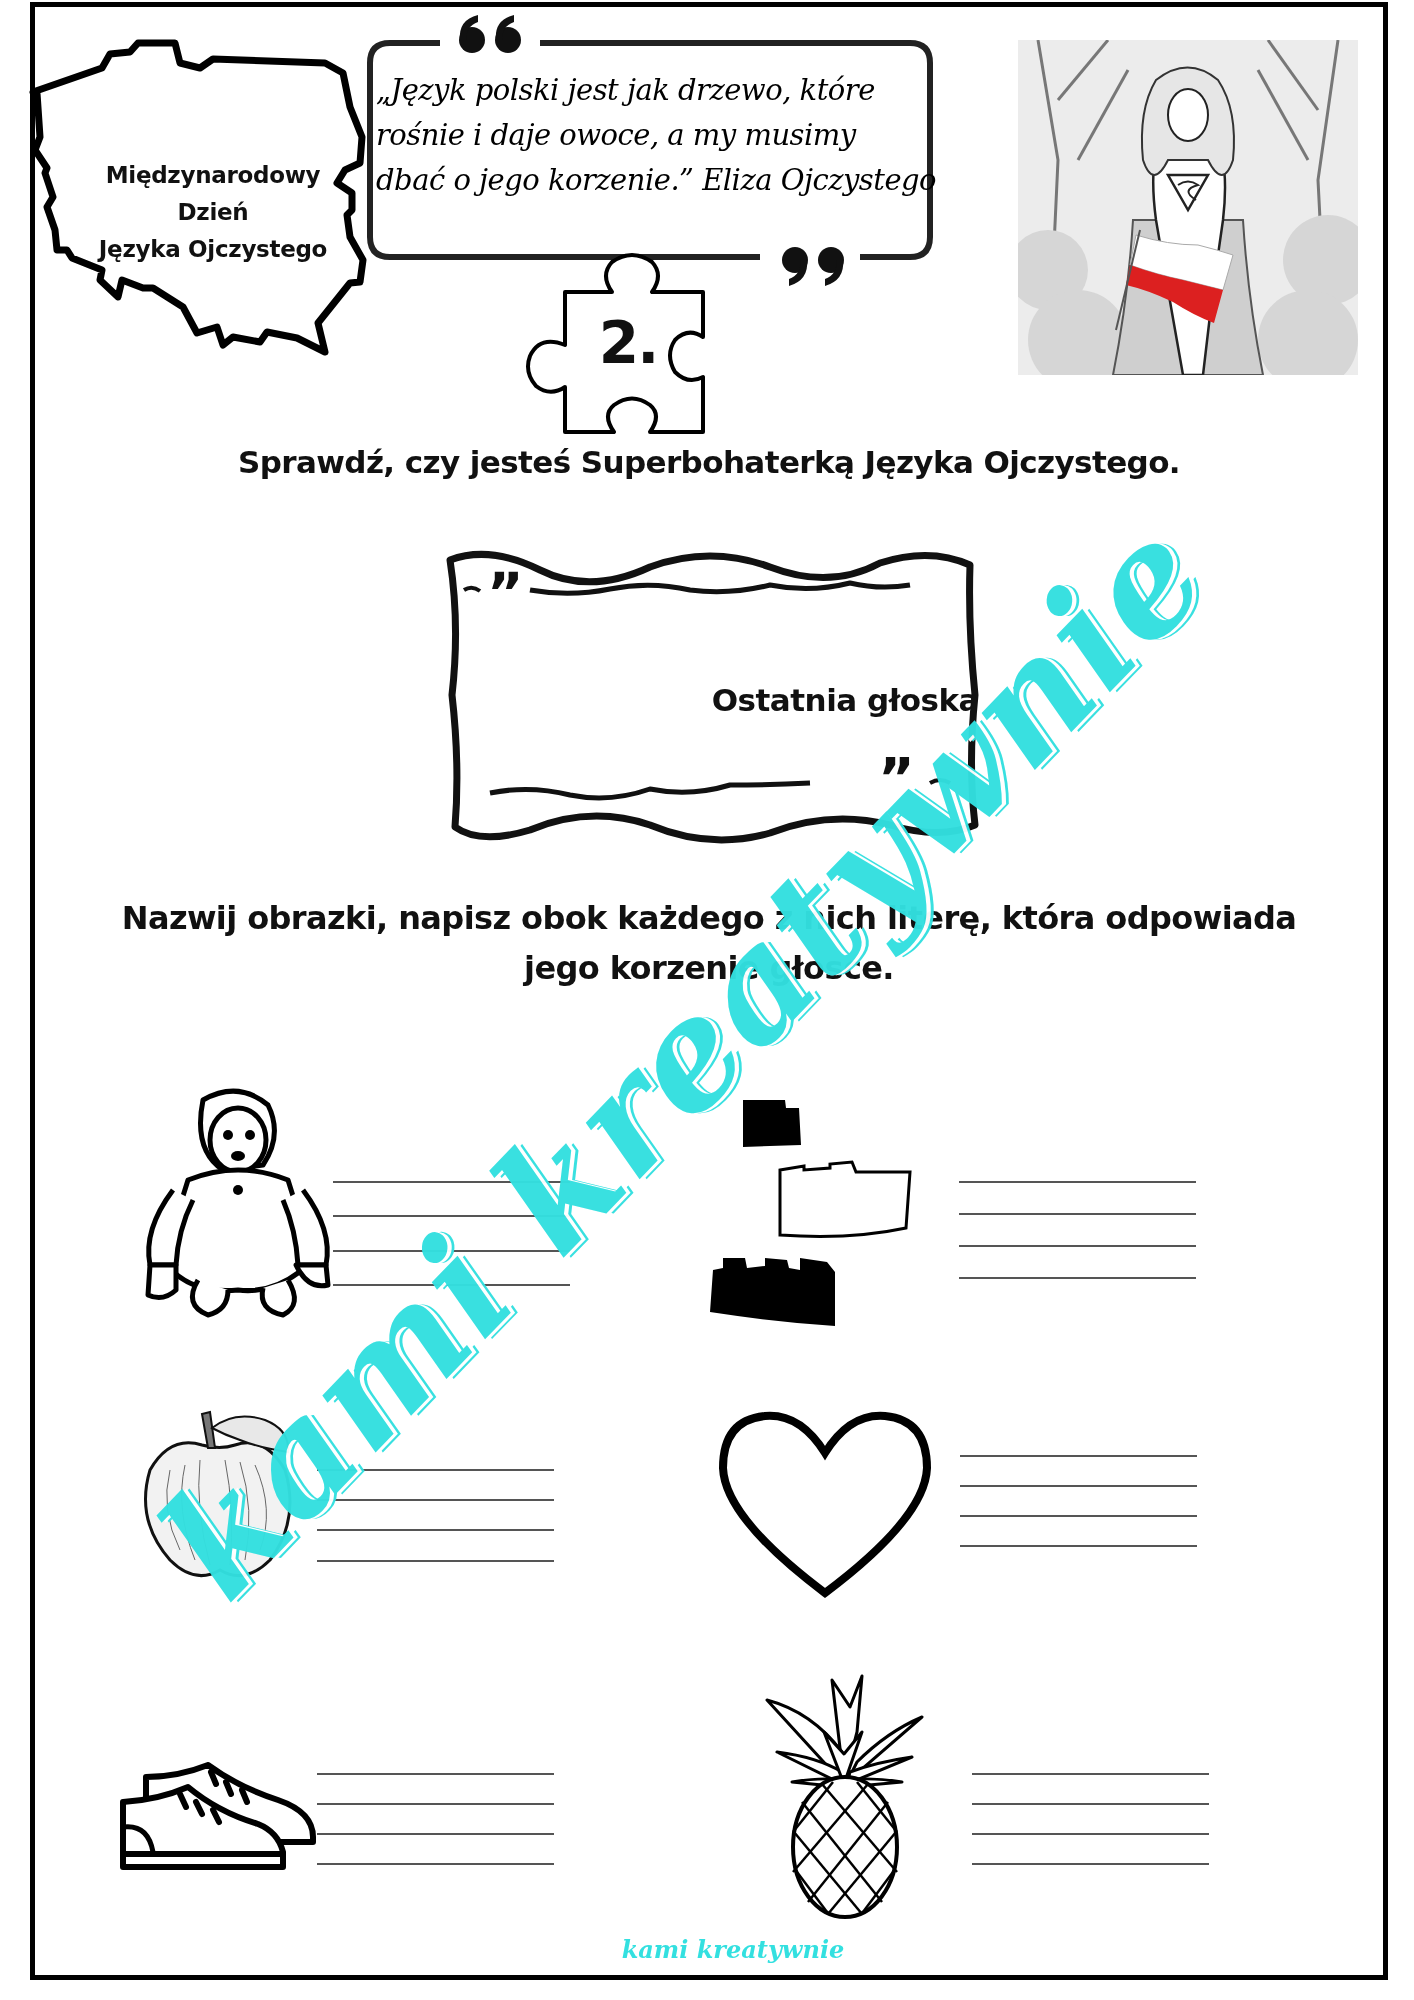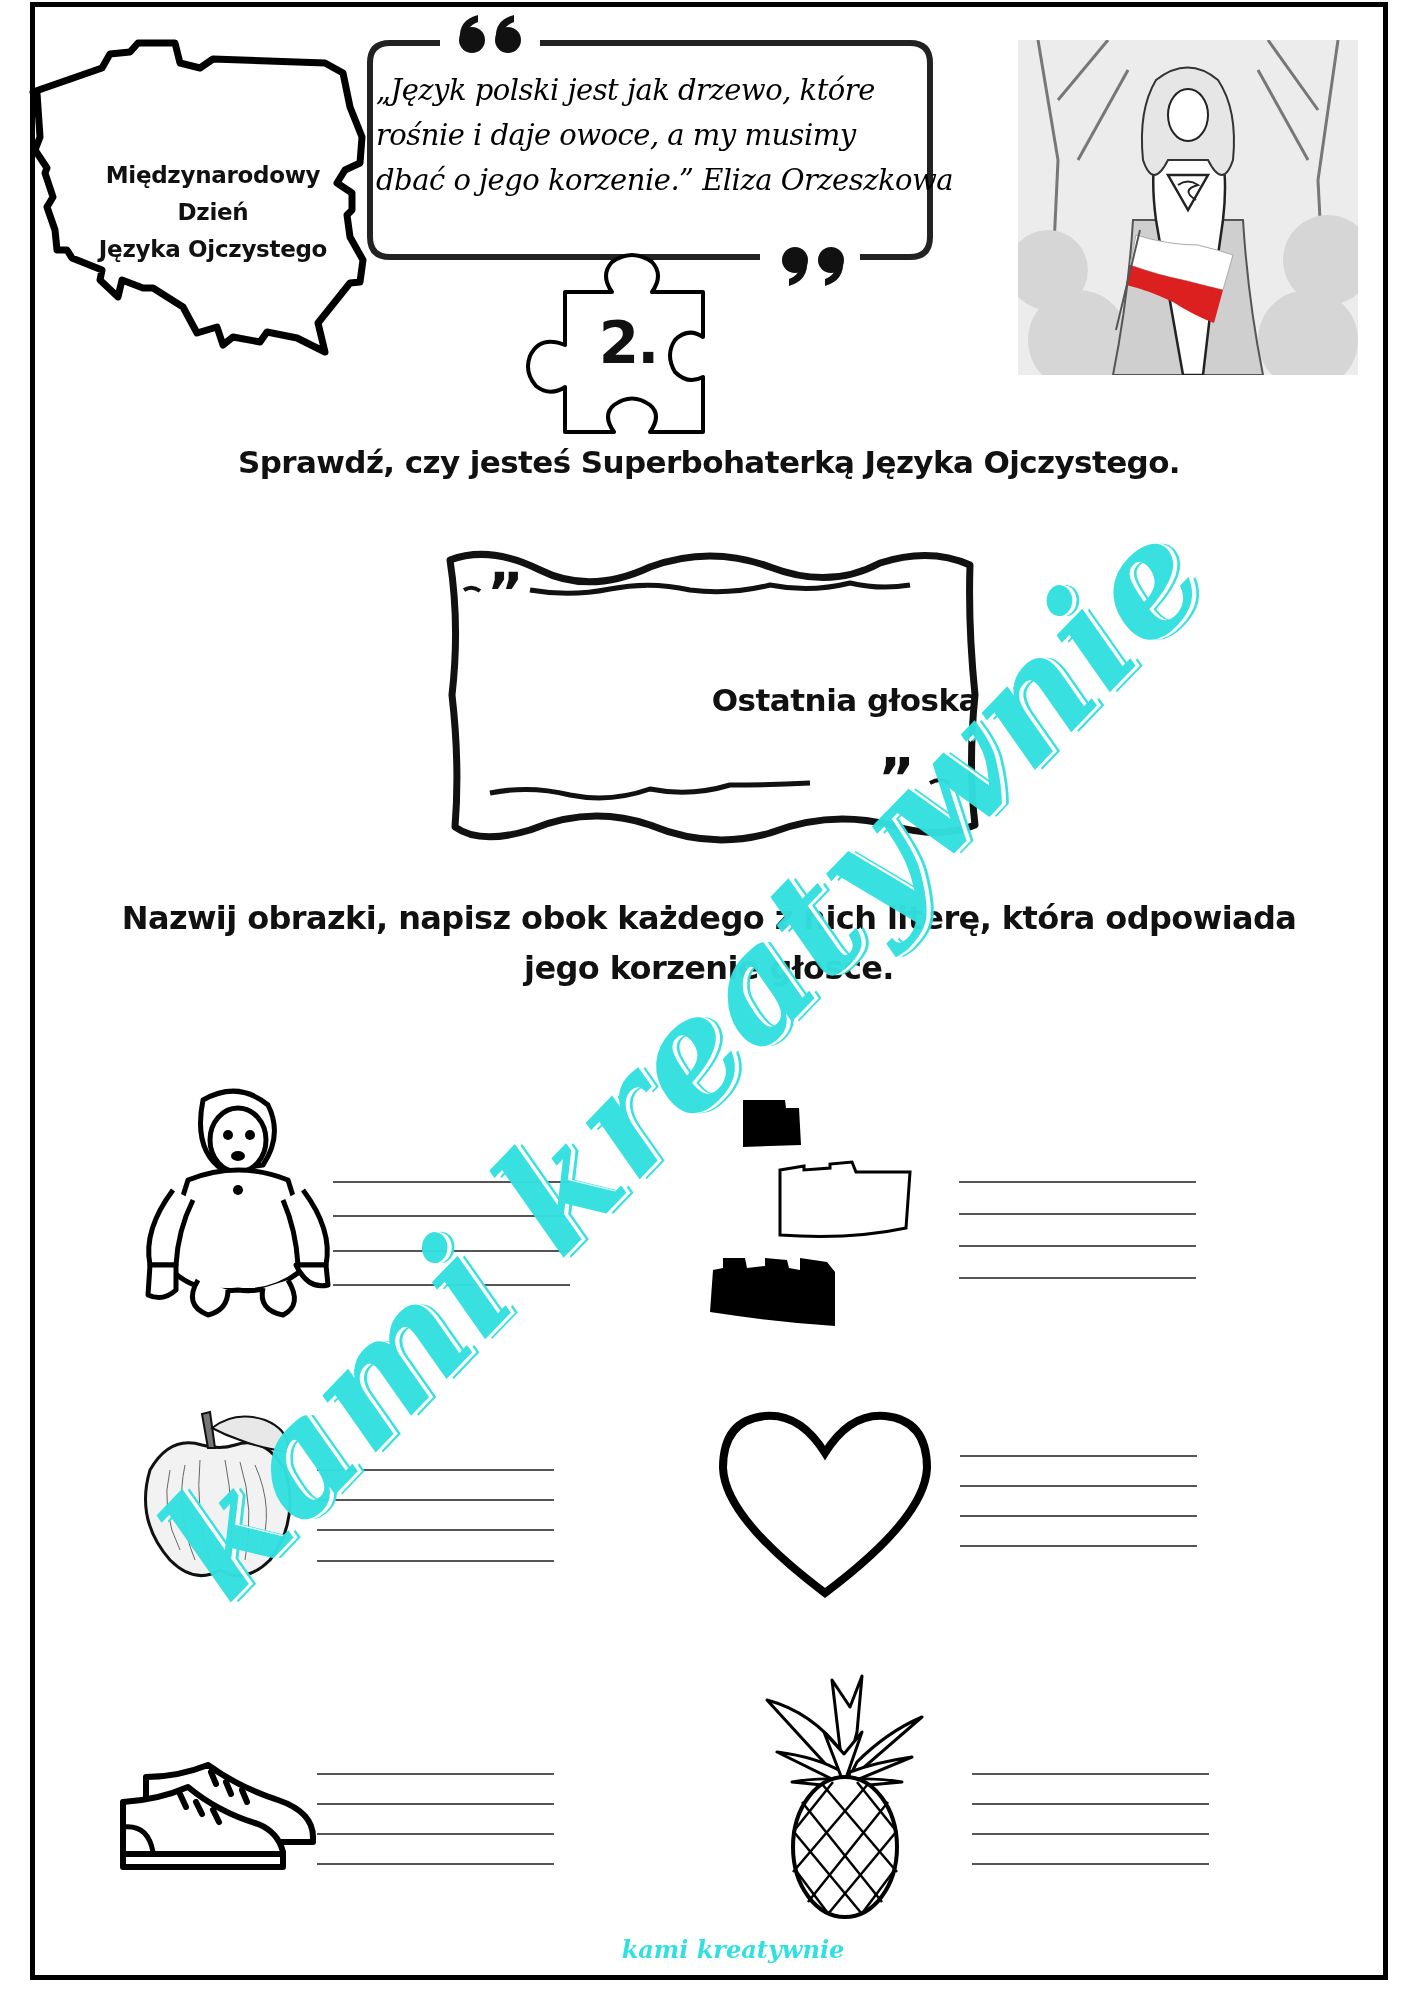--- a/index.html
+++ b/index.html
@@ -47,21 +47,21 @@
   <g fill="#111">
     <circle cx="435" cy="250" r="13"></circle>
       <path d="M447,250 Q449,270 429,276 L429,269 Q441,265 441,250 Z"></path>
     <circle cx="471" cy="250" r="13"></circle>
       <path d="M483,250 Q485,270 465,276 L465,269 Q477,265 477,250 Z"></path>
   </g>
 </svg>
 <div class="quote-text">
   <div>„Język polski jest jak drzewo, które</div>
   <div>rośnie i daje owoce, a my musimy</div>
-  <div>dbać o jego korzenie.” Eliza Orzeszkowa</div>
+  <div>dbać o jego korzenie.” Eliza Ojczystego</div>
 </div>
 
 <svg class="abs" style="left:520px;top:250px" width="200" height="190" viewBox="0 0 200 190">
   <path d="M45,42 L92,42 Q80,25 92,12 Q112,-2 132,12 Q144,25 132,42 L183,42 L183,87 Q168,77 155,90 Q145,105 155,122 Q168,135 183,127 L183,182 L130,182 Q142,165 130,155 Q112,142 94,155 Q82,165 94,182 L45,182 L45,137 Q30,147 16,136 Q4,122 10,106 Q20,85 45,95 Z" fill="#fff" stroke="#000" stroke-width="4" stroke-linejoin="round"></path>
 </svg>
 <div class="num">2.</div>
 
 <div class="hero">
   <svg width="340" height="335" viewBox="0 0 340 335">
     <rect width="340" height="335" fill="#ececec"></rect>

